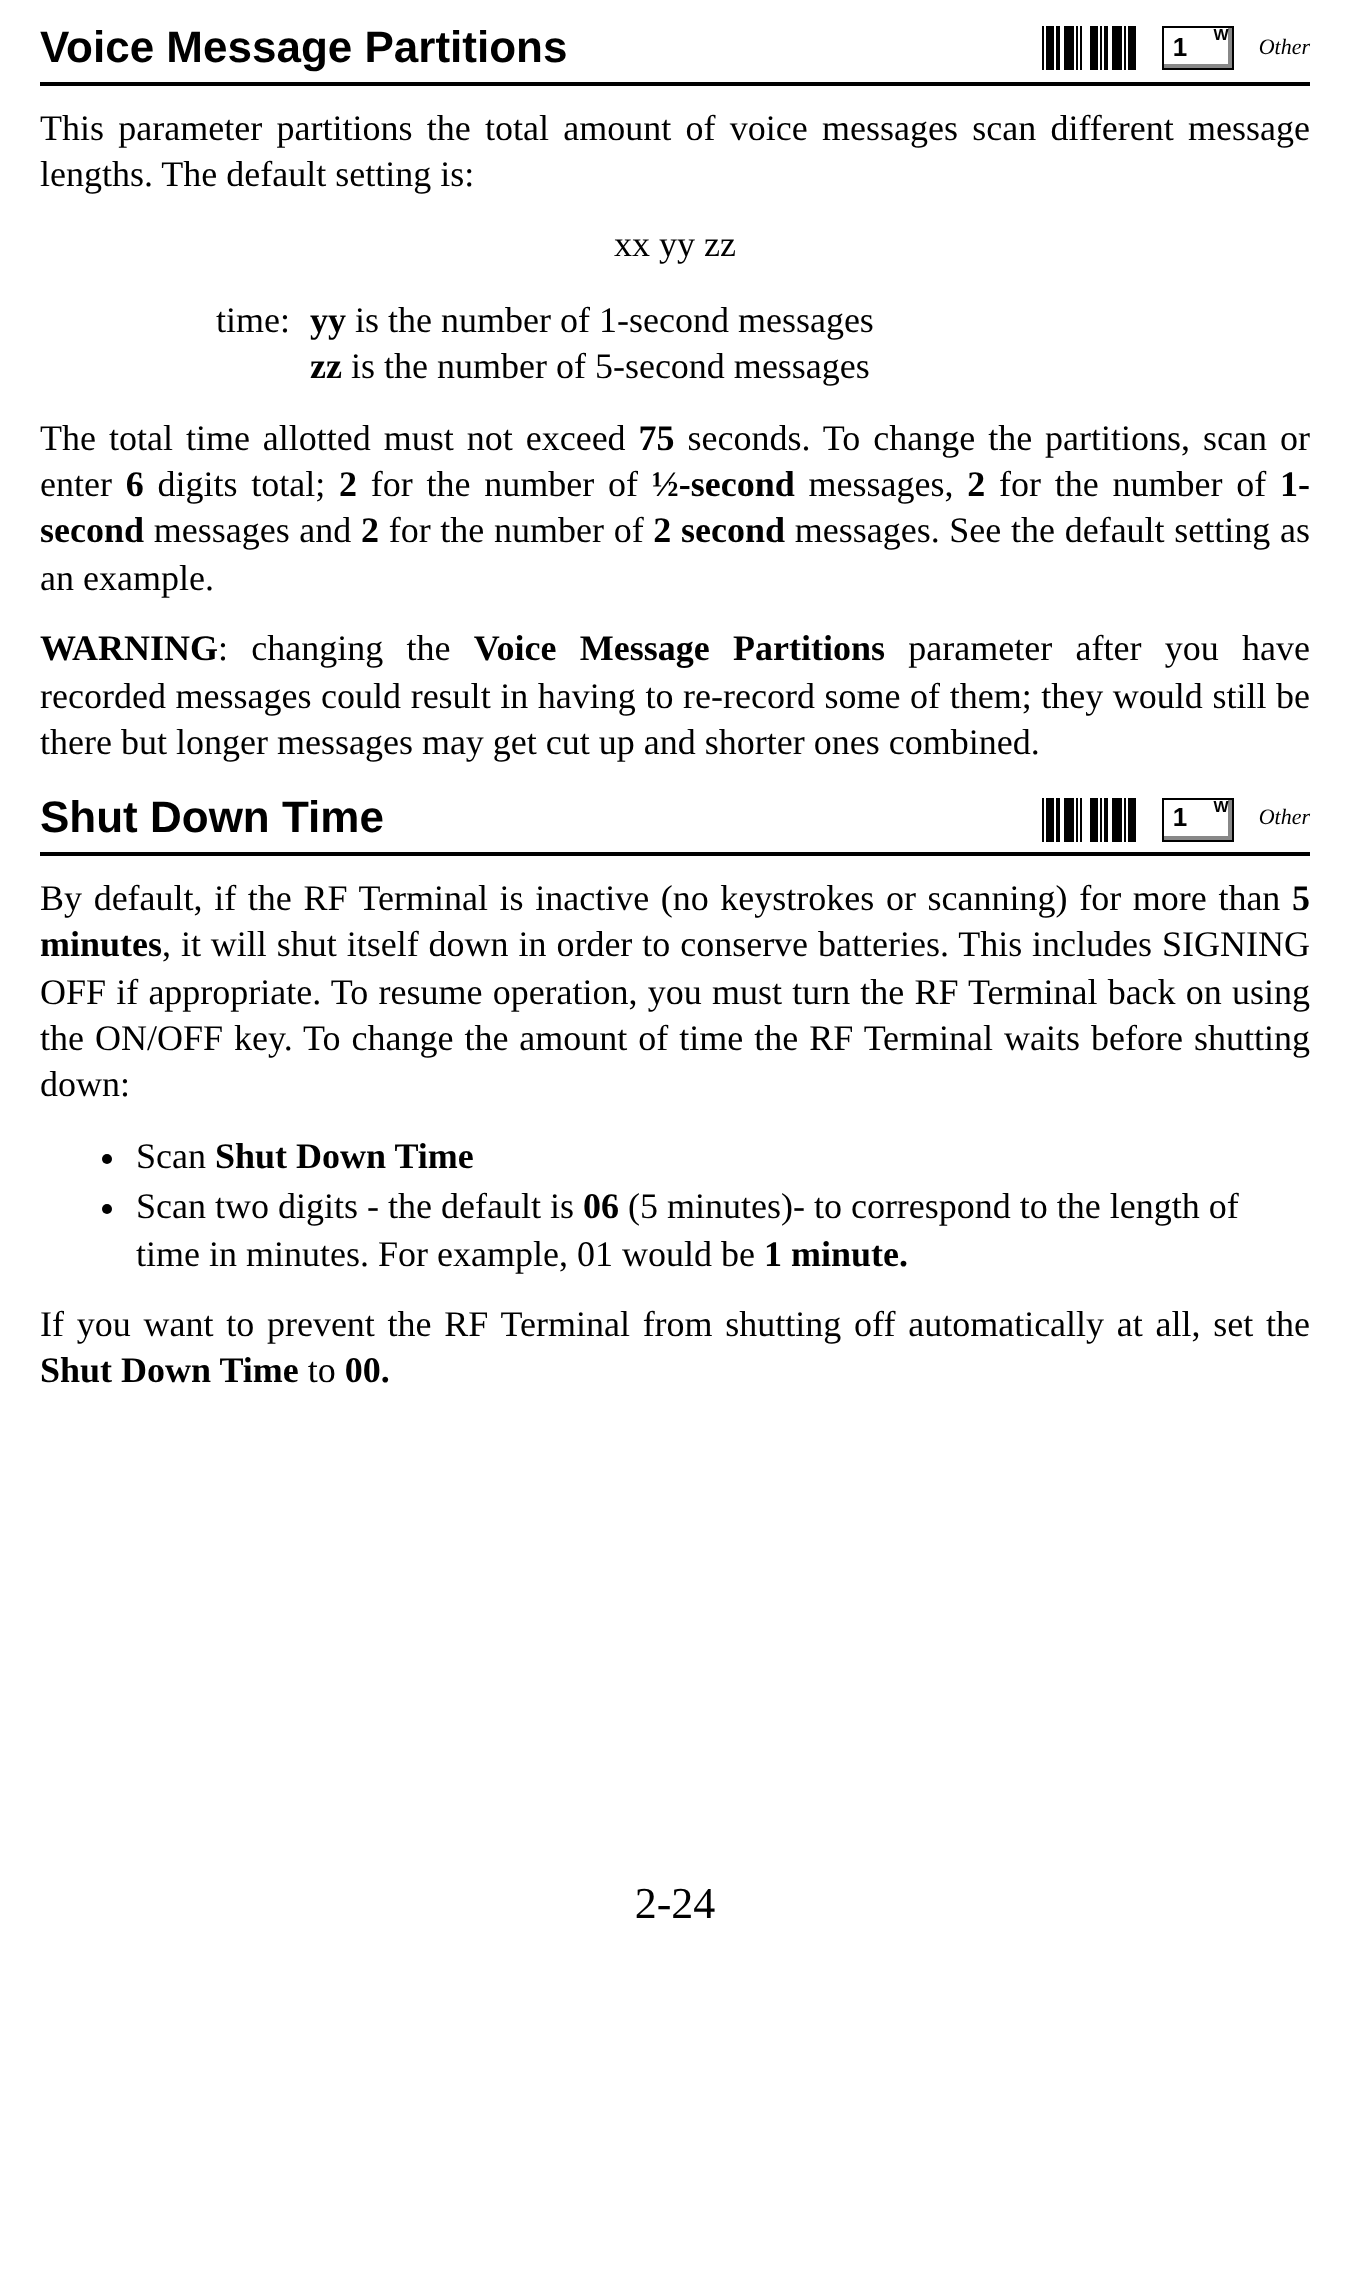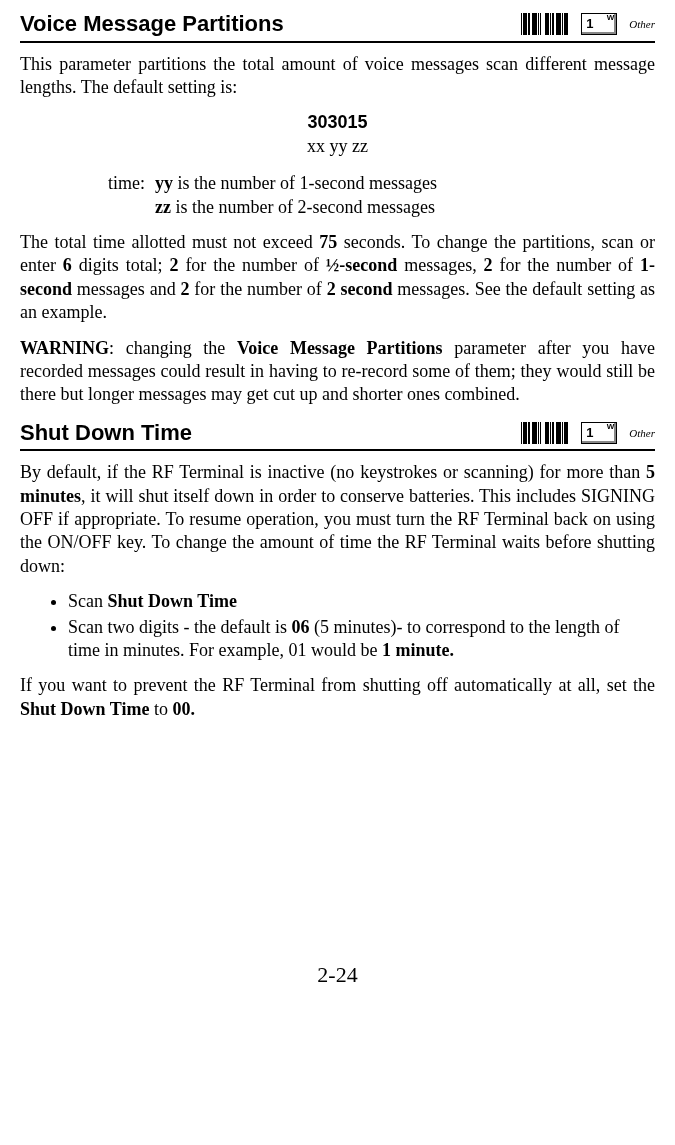--- a/index.html
+++ b/index.html
@@ -124,29 +124,28 @@
         <span class="b3"></span>
     </span>
     <span class="keycap" data-sup="W">1</span>
     <span class="other-label">Other</span>
   </div>
 </div>
 
 <p class="justify">This parameter partitions the total amount of voice messages scan different message lengths.  The default setting is:</p>
 
 <div class="center default-block">
-  <div class="bold sans">303015</div>
   <div class="italic">xx yy zz</div>
 </div>
 
 <div class="where-row">
   <div class="where-label">time:</div>
   <div class="where-content">
     <div><span class="bold italic">yy</span><span> is the number of 1-second messages</span></div>
-    <div><span class="bold italic">zz</span><span> is the number of 2-second messages</span></div>
+    <div><span class="bold italic">zz</span><span> is the number of 5-second messages</span></div>
   </div>
 </div>
 
 <p class="justify">
   <span>The total time allotted must not exceed </span><span class="bold">75</span><span> seconds.  To change the partitions, scan or enter </span><span class="bold">6</span><span> digits total; </span><span class="bold">2</span><span> for the number of </span><span class="bold">½-second</span><span> messages, </span><span class="bold">2</span><span> for the number of </span><span class="bold">1-second</span><span> messages and </span><span class="bold">2</span><span> for the number of </span><span class="bold">2 second</span><span> messages.  See the default setting as an example.</span>
 </p>
 
 <p class="justify italic">
   <span class="bold">WARNING</span><span>: changing the </span><span class="bold">Voice Message Partitions</span><span> parameter after you have recorded messages could result in having to re-record some of them; they would still be there but longer messages may get cut up and shorter ones combined.</span>
 </p>

